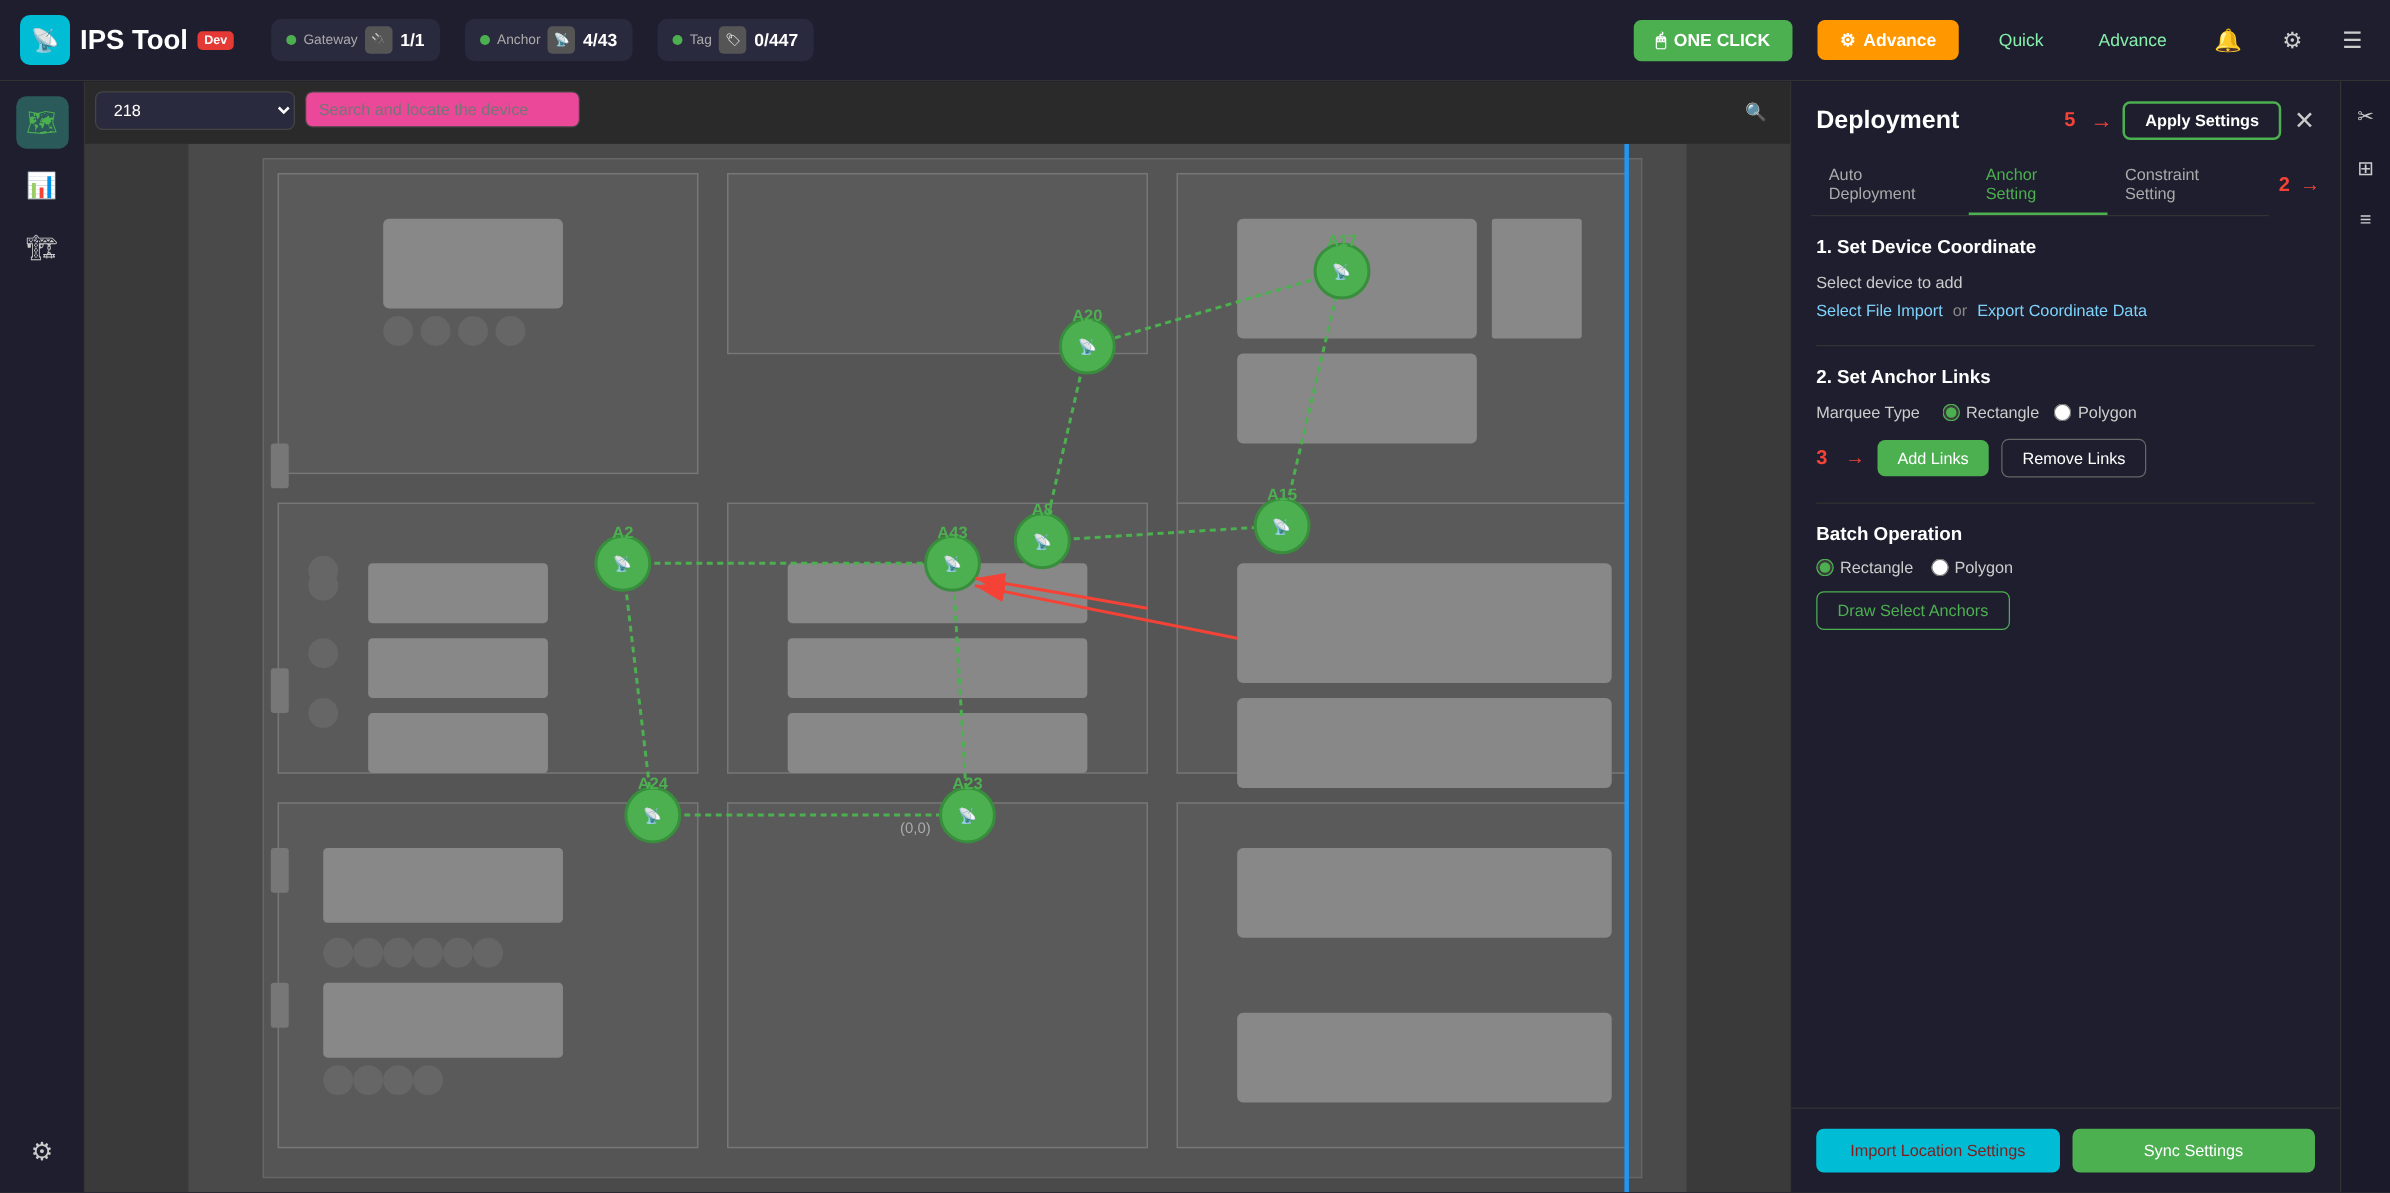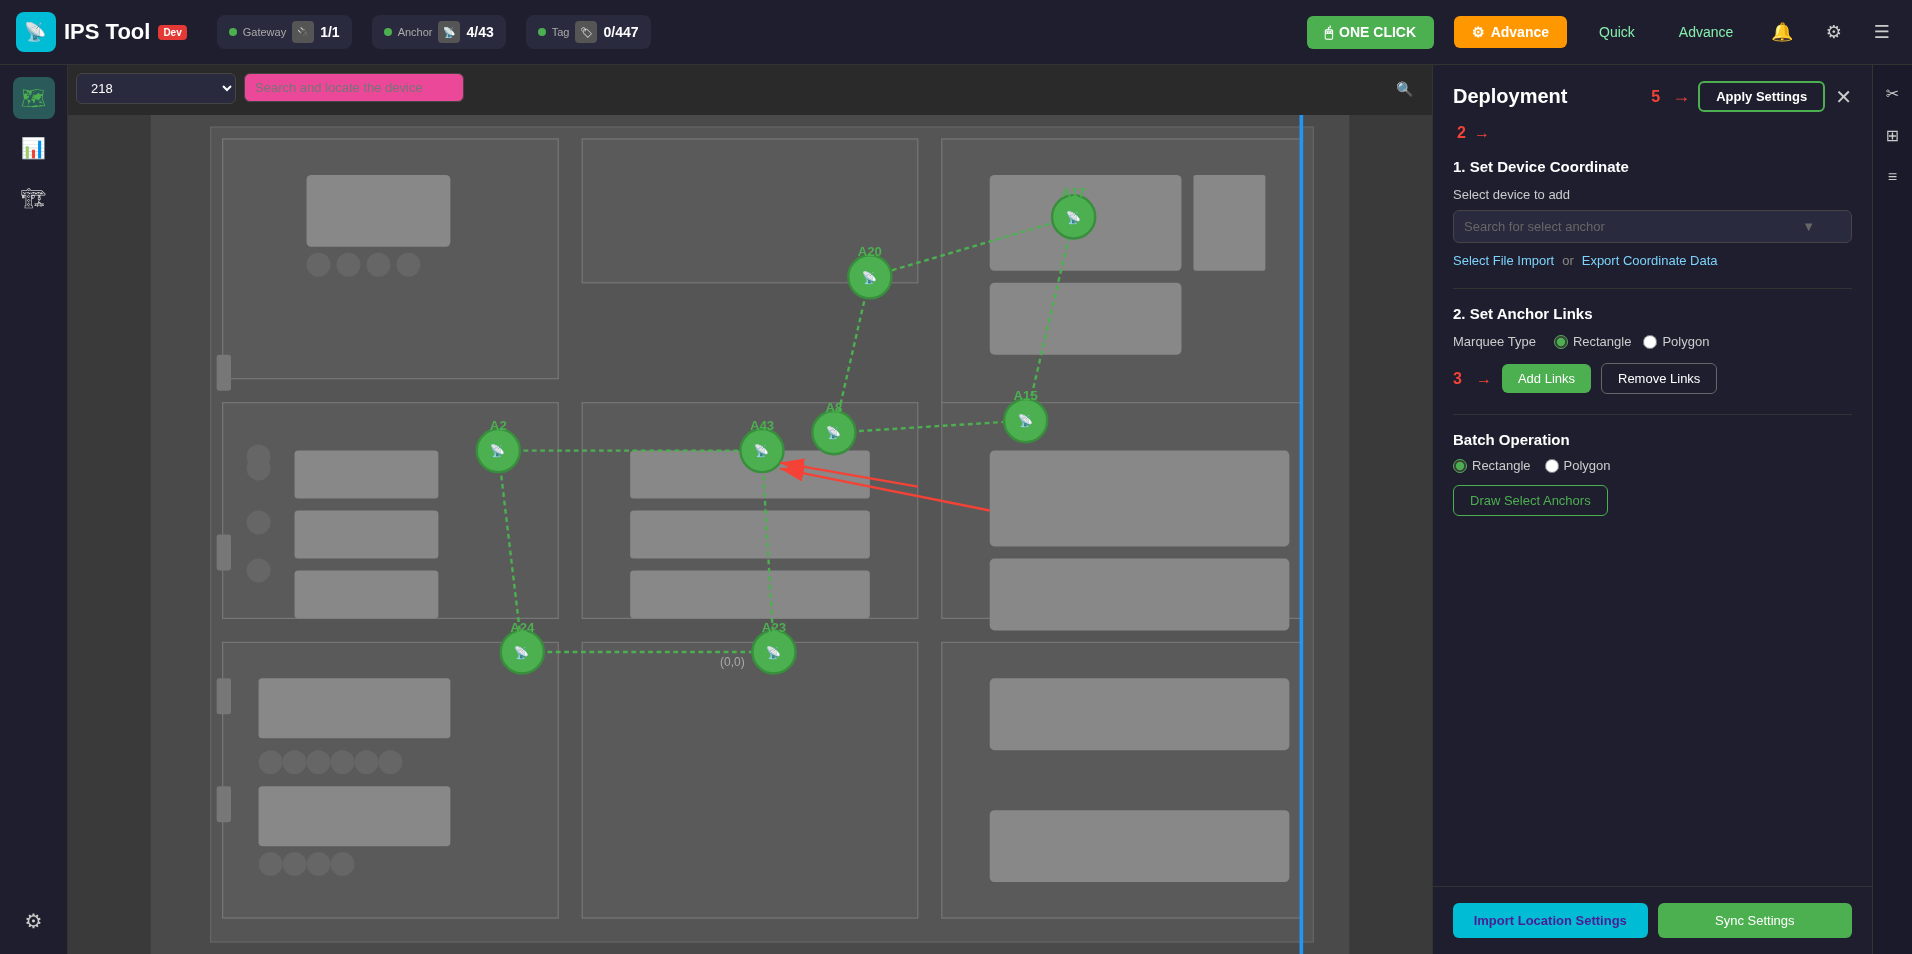--- a/index.html
+++ b/index.html
@@ -75,21 +75,21 @@
     .btn-add-links { background: #4caf50; color: #fff; border: none; padding: 7px 16px; border-radius: 6px; cursor: pointer; font-size: 13px; }
     .btn-remove-links { background: transparent; color: #fff; border: 1px solid #666; padding: 7px 16px; border-radius: 6px; cursor: pointer; font-size: 13px; }
 
     .batch-section { margin-top: 12px; }
     .batch-title { font-size: 15px; font-weight: bold; color: #fff; margin-bottom: 10px; }
     .batch-radio-row { display: flex; gap: 14px; align-items: center; margin-bottom: 12px; }
     .btn-draw-anchors { background: transparent; color: #4caf50; border: 1px solid #4caf50; padding: 7px 16px; border-radius: 6px; cursor: pointer; font-size: 13px; }
 
     
     .panel-footer { padding: 16px 20px; border-top: 1px solid #333; display: flex; gap: 10px; }
-    .btn-import-location { background: #00bcd4; color: #4c1d95; border: none; padding: 10px 18px; border-radius: 6px; cursor: pointer; font-size: 13px; flex: 1; font-weight: bold; }
+    .btn-import-location { background: #00bcd4; color: #7f1d1d; border: none; padding: 10px 18px; border-radius: 6px; cursor: pointer; font-size: 13px; flex: 1; }
     .btn-sync-settings { background: #4caf50; color: #fff; border: none; padding: 10px 18px; border-radius: 6px; cursor: pointer; font-size: 13px; flex: 1; }
 
     
     .right-icon-bar { width: 40px; background: #1a1a2a; display: flex; flex-direction: column; align-items: center; padding: 12px 0; gap: 10px; border-left: 1px solid #333; }
     .right-icon-btn { width: 32px; height: 32px; background: transparent; border: none; color: #ccc; cursor: pointer; font-size: 16px; display: flex; align-items: center; justify-content: center; border-radius: 4px; }
 
     
     .btn-apply-settings { background: transparent; color: #fff; border: 2px solid #4caf50; padding: 6px 16px; border-radius: 6px; cursor: pointer; font-size: 13px; font-weight: bold; }
 
     
@@ -297,37 +297,36 @@
       <span class="panel-title">Deployment</span>
       <div style="display:flex; align-items:center; gap:8px;">
         <span class="annotation-num">5</span>
         <span style="color:#f44336; font-size:18px;">→</span>
         <button class="btn-apply-settings">Apply Settings</button>
       </div>
       <button class="panel-close" style="margin-left:10px;">✕</button>
     </div>
 
     <div style="display:flex; align-items:center; padding: 4px 16px 0;">
+      <div class="panel-tabs" style="flex:1; padding:0; margin-top:8px; border-bottom:1px solid #333;">
+        <div class="panel-tab">Auto Deployment</div>
+        <div class="panel-tab active" style="color:#4caf50; border-bottom:2px solid #4caf50;">Anchor Setting</div>
+        <div class="panel-tab">Constraint Setting</div>
+      </div>
       <div style="display:flex; align-items:center; gap:4px; margin-left:8px; margin-top:8px;">
         <span class="annotation-num">2</span>
         <span style="color:#f44336; font-size:16px;">→</span>
       </div>
     </div>
 
     <div class="panel-content">
 
       <div class="section">
         <div class="section-title">1. Set Device Coordinate</div>
         <div class="section-subtitle">Select device to add</div>
-        <div class="select-anchor-wrap">
-          <div class="select-anchor-input" style="display:flex; align-items:center; justify-content:space-between;">
-            <span style="color:#666;">Search for select anchor</span>
-            <span style="color:#666;">▼</span>
-          </div>
-        </div>
         <div class="file-import-row">
           <span class="link-text">Select File Import</span>
           <span>or</span>
           <span class="link-text">Export Coordinate Data</span>
         </div>
       </div>
 
       <div class="divider"></div>
 
       <div class="section">

